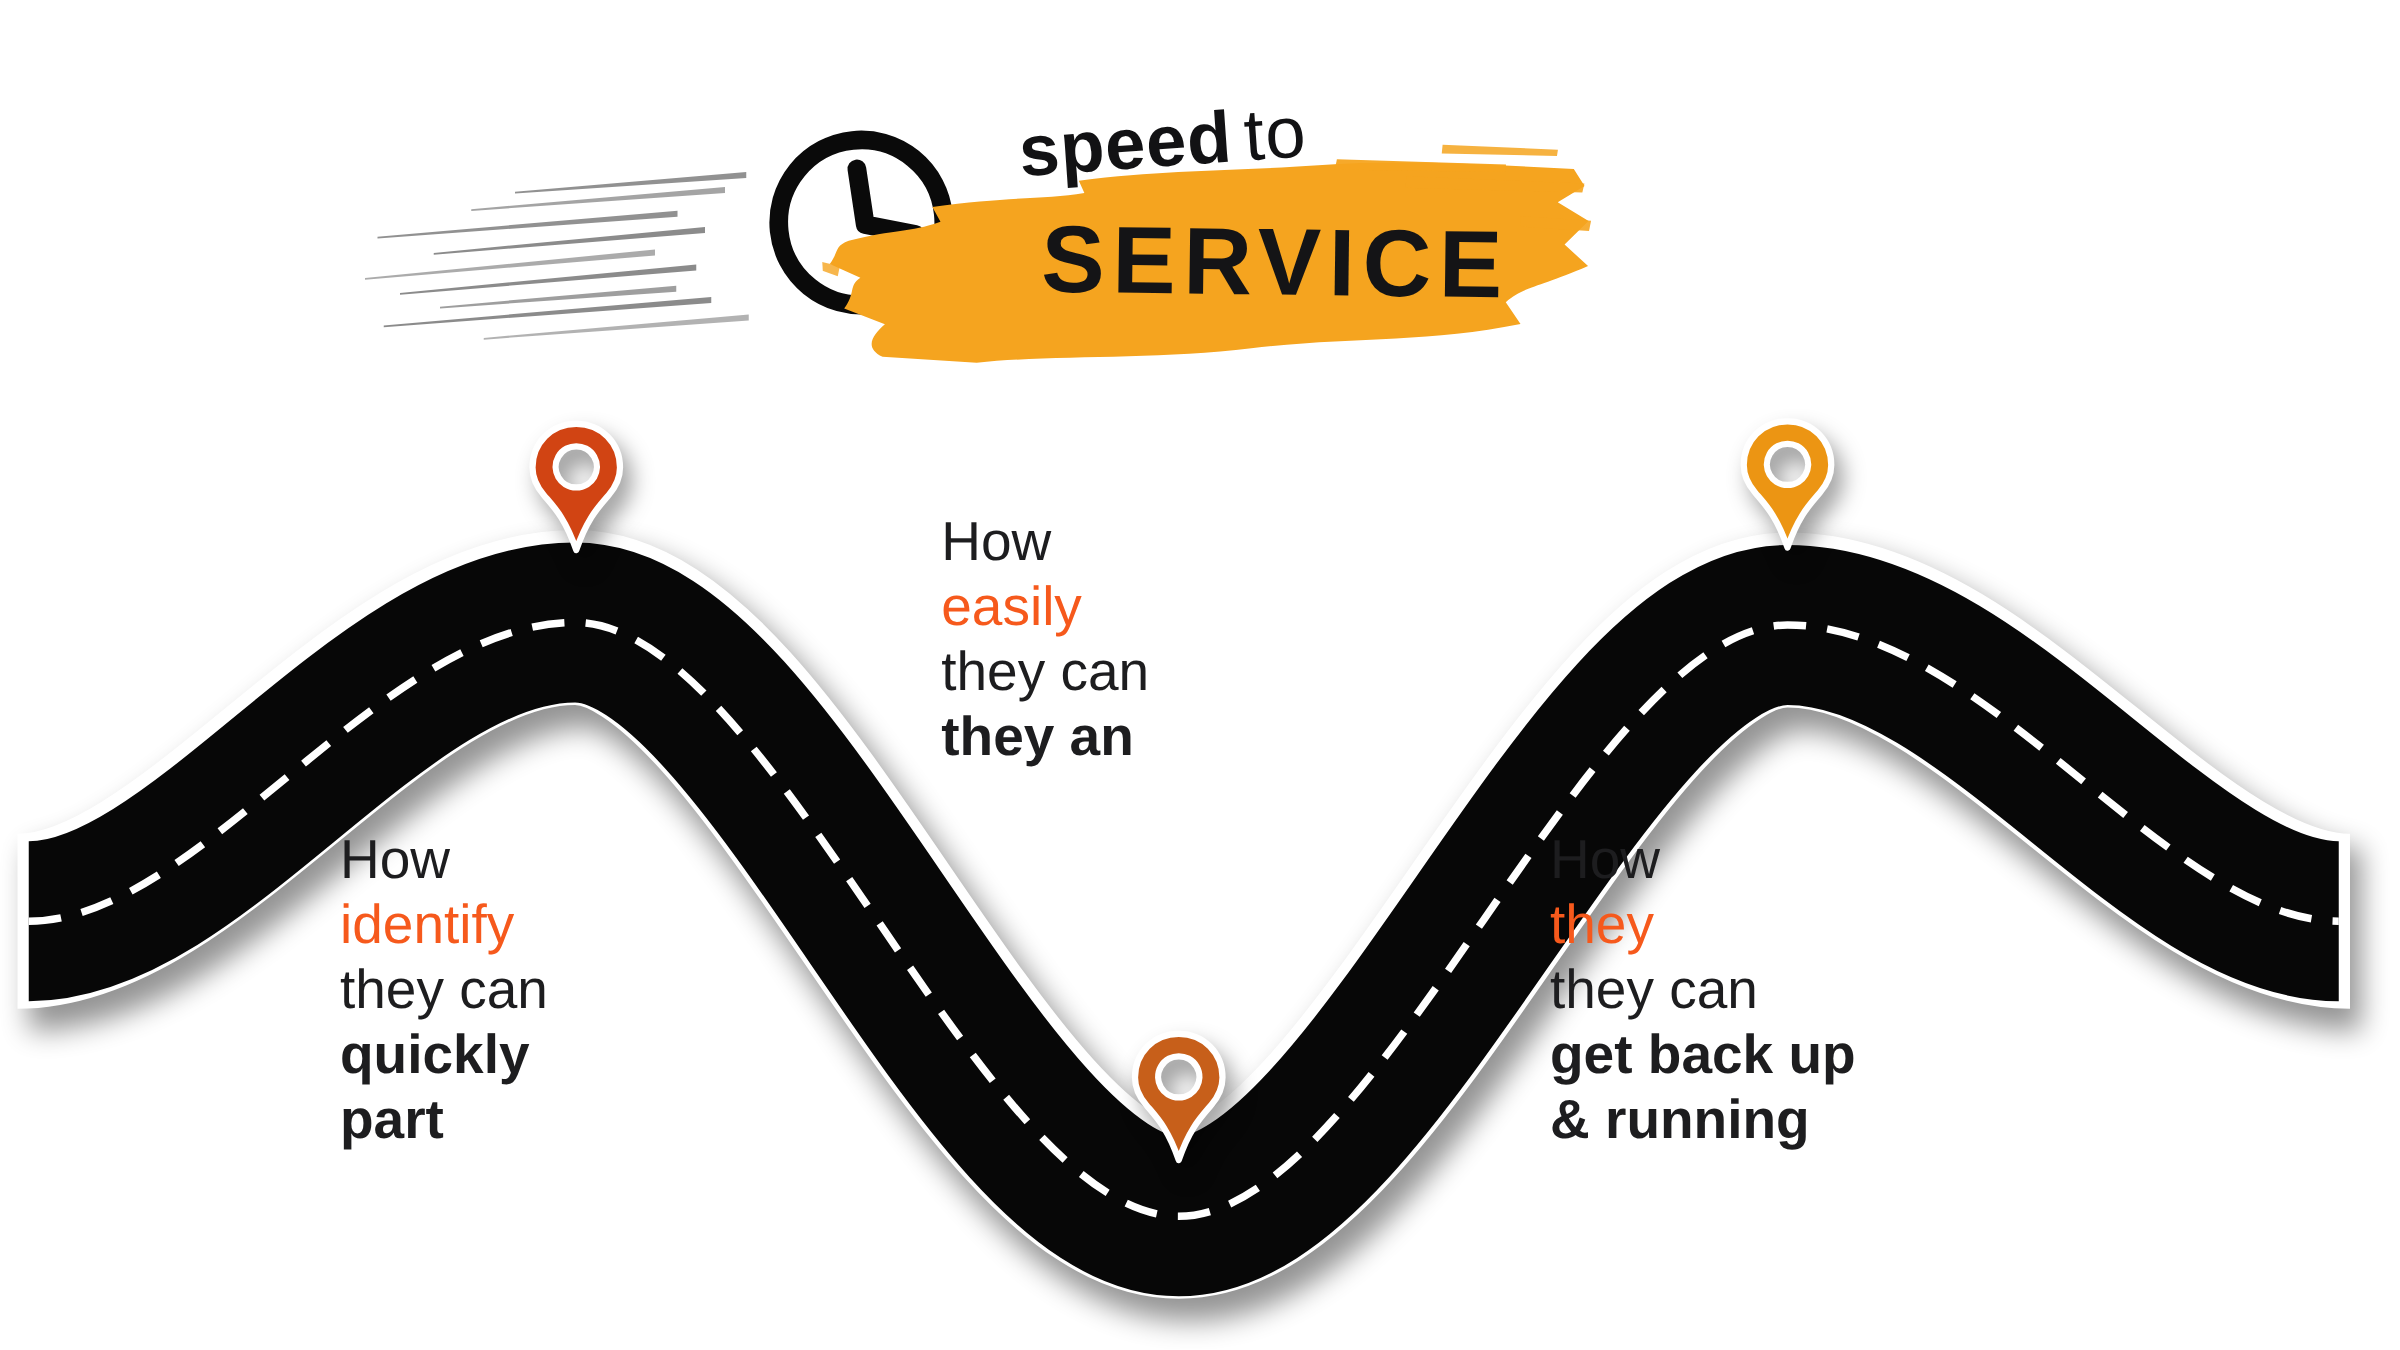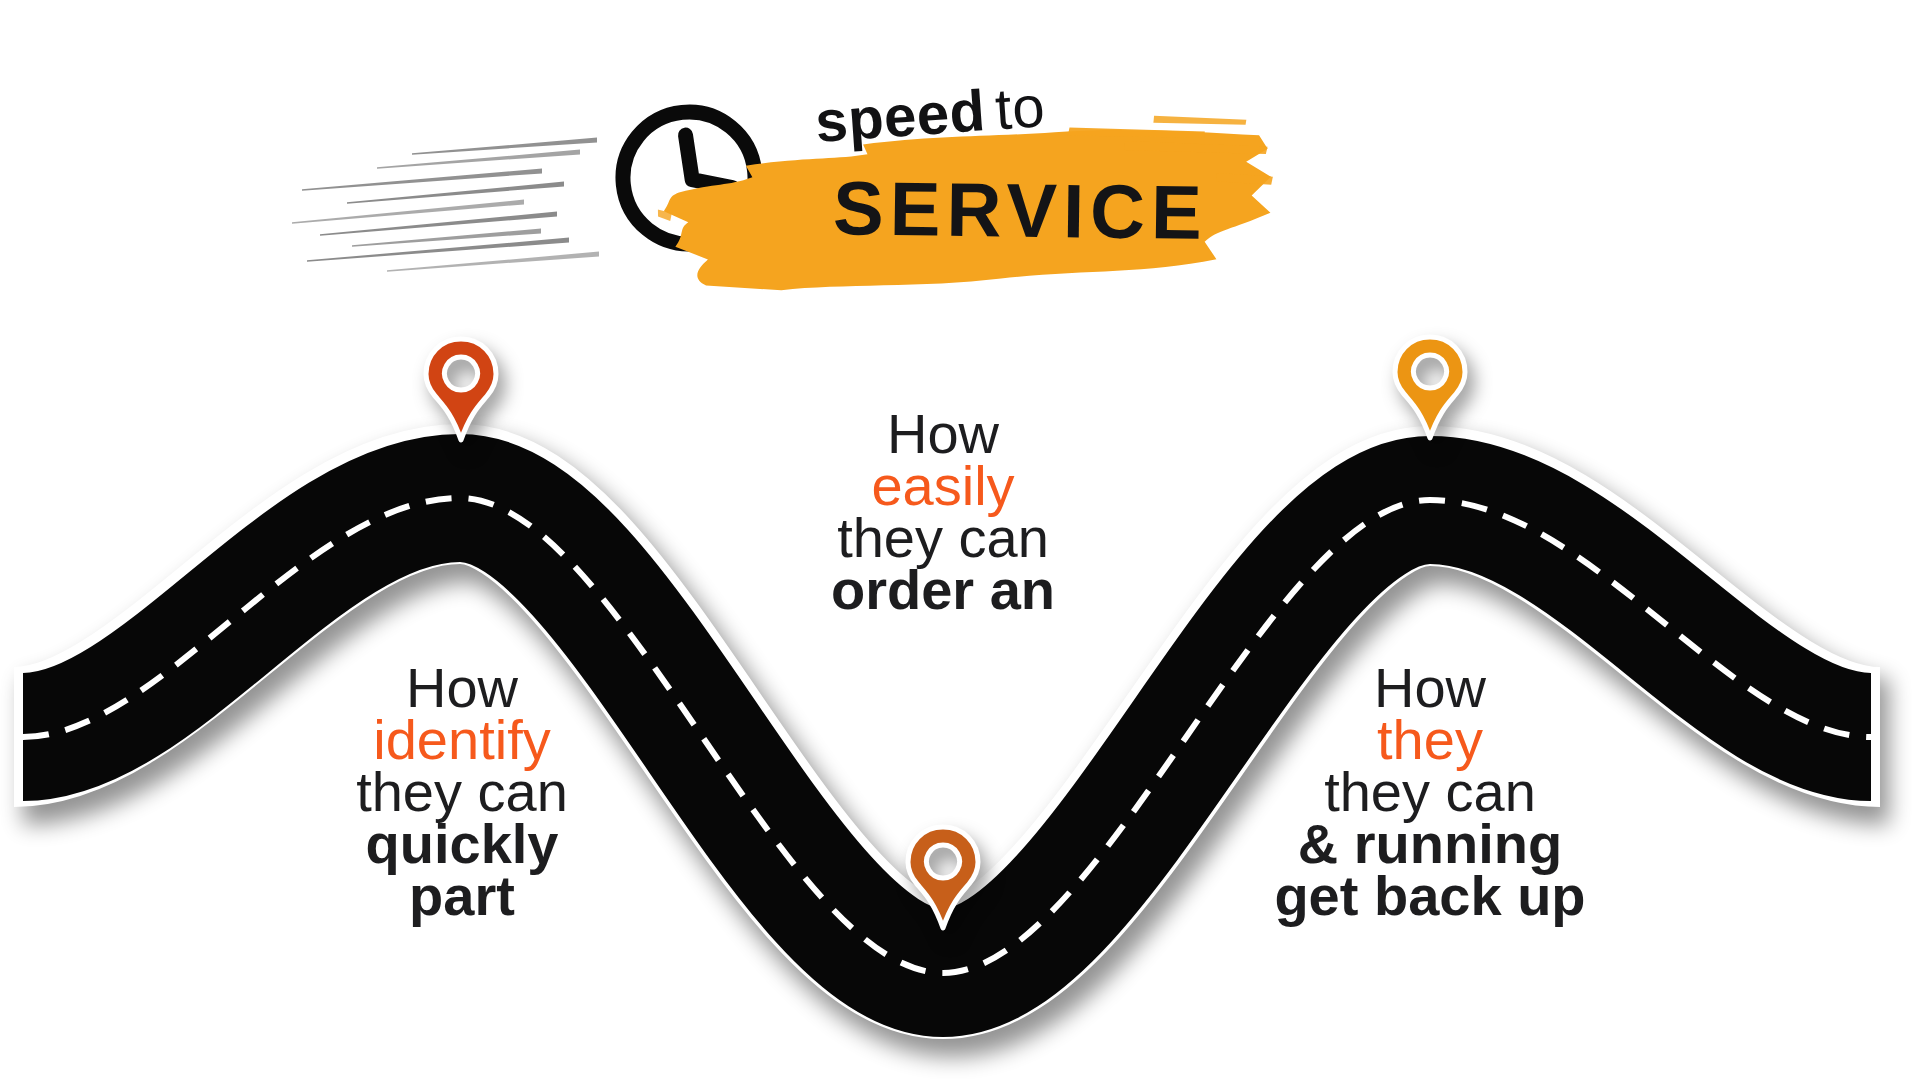--- a/index.html
+++ b/index.html
@@ -26,22 +26,22 @@
   }
   
   .road-svg{position:absolute;left:0;top:0;width:1920px;height:1080px;}
   
   .pin{position:absolute;width:80px;height:112px;filter:drop-shadow(7px 11px 9px rgba(0,0,0,.38));}
   .pin-1{left:421px;top:335px;}
   .pin-2{left:903px;top:823px;}
   .pin-3{left:1390px;top:333px;}
   
   .milestone{
-    position:absolute;width:380px;text-align:center;
-    font-size:56px;line-height:52px;font-weight:400;color:var(--text,#1d1d1f);
+    position:absolute;width:380px;
+    font-size:44px;line-height:52px;font-weight:400;color:var(--text,#1d1d1f);
   }
   .ms-1{left:272px;top:662px;}
   .ms-2{left:753px;top:408px;}
   .ms-3{left:1240px;top:662px;}
   .milestone .line.accent{color:var(--accent-text,#f6591c);}
   .milestone .line.bold{font-weight:700;}
 </style>
 </head>
 <body>
 
@@ -131,23 +131,23 @@
       <div class="line">How</div>
       <div class="line accent">identify</div>
       <div class="line">they can</div>
       <div class="line bold">quickly</div>
       <div class="line bold">part</div>
     </div>
   <div class="milestone ms-2">
       <div class="line">How</div>
       <div class="line accent">easily</div>
       <div class="line">they can</div>
-      <div class="line bold">order an</div>
+      <div class="line bold">they an</div>
     </div>
   <div class="milestone ms-3">
       <div class="line">How</div>
       <div class="line accent">they</div>
       <div class="line">they can</div>
+      <div class="line bold">get back up</div>
       <div class="line bold">&amp; running</div>
-      <div class="line bold">get back up</div>
     </div>
 
 </div>
 
 </body></html>

